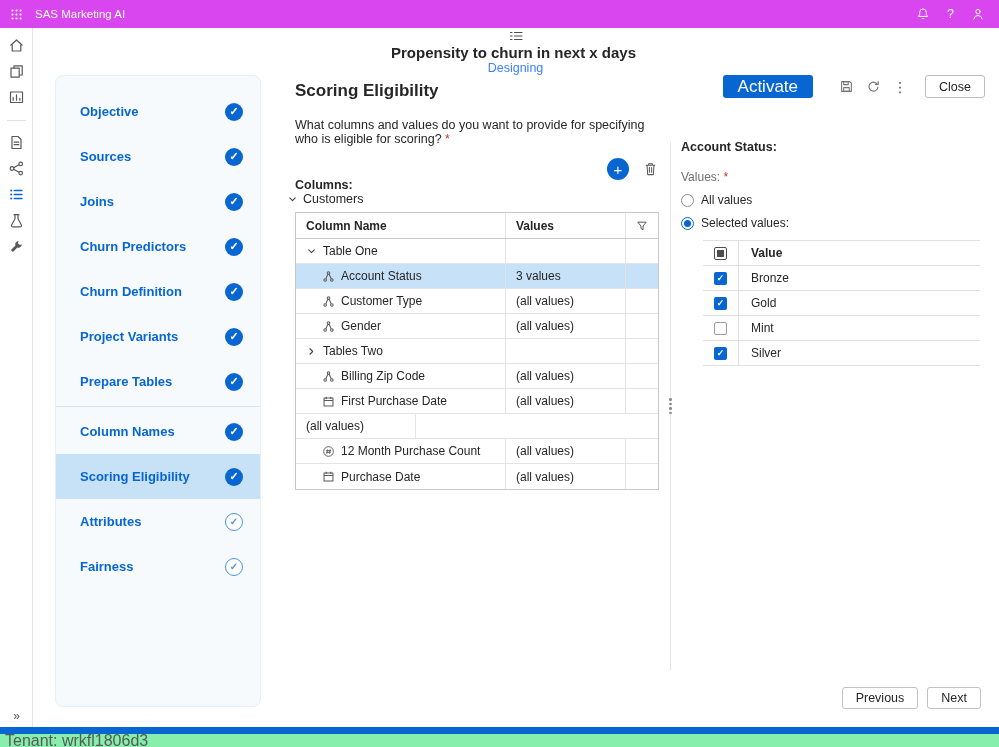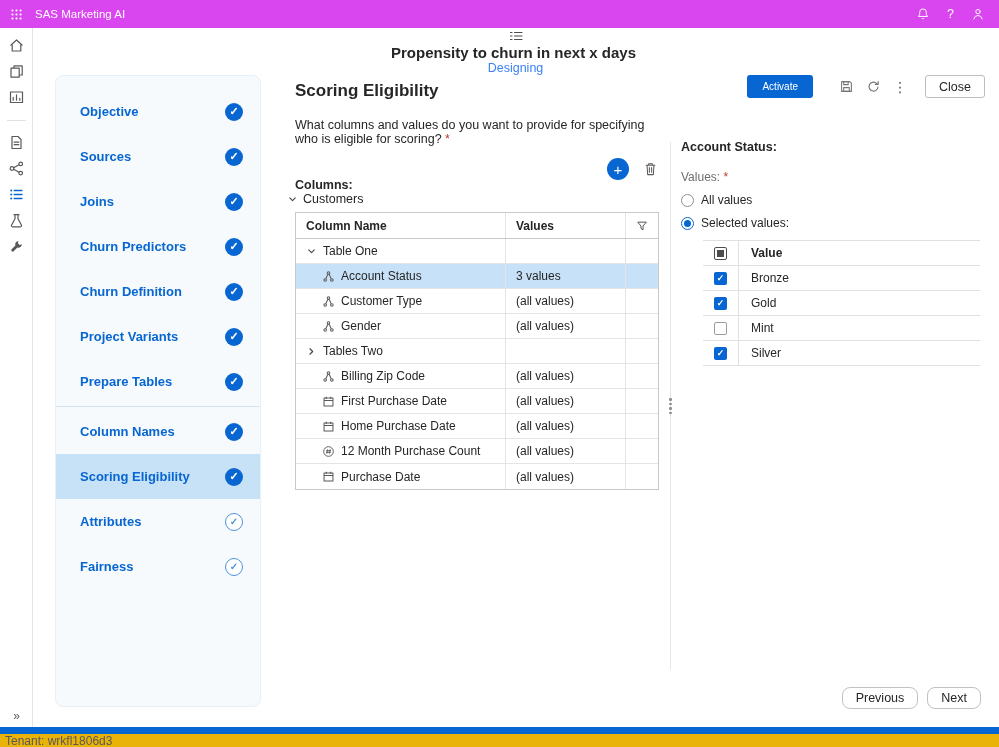--- a/index.html
+++ b/index.html
@@ -13,21 +13,21 @@
   .app-title { color:#fff; font-size:11.5px; }
   .topbar-right { display:flex; align-items:center; gap:17px; color:#fff; }
   .help-glyph { font-size:12.5px; color:#fff; }
   .icon-btn { background:none; border:none; padding:0; display:flex; align-items:center; justify-content:center; cursor:pointer; }
 
   
   .toolbar { position:absolute; top:28px; left:34px; right:0; height:38px; background:#fff; display:flex; align-items:center; padding:0 14px 0 12px;flex-direction:column; }
   .project-title { font-size:15px; font-weight:700; color:#262626; margin:0 16px 0 12px; }
   .status-text { font-size:12.5px; color:#3b82f6; }
   .toolbar-right { margin-left:auto; display:flex; align-items:center; gap:12px; }
-  .activate-btn { background:#0766d1; color:#fff; border:none; border-radius:3px; height:23px; padding:0 15px; font-size:10px; font-family:inherit; cursor:pointer; margin-right:14px; }
+  .activate-btn { background:#0766d1; color:#fff; border:none; border-radius:3px; height:23px; padding:0 15px; font-size:17px; font-family:inherit; cursor:pointer; margin-right:14px; }
   .close-btn { background:#fff; border:1px solid #bdbdbd; border-radius:3px; height:23px; padding:0 13px; font-size:12.5px; font-family:inherit; color:#262626; cursor:pointer; margin-left:6px; }
   .kebab { font-size:14px; color:#4d4d4d; width:14px; text-align:center; }
   .tool-icon { color:#737373; }
 
   
   .rail { position:absolute; top:28px; left:0; width:33px; height:699px; background:#fff; border-right:1px solid #e4e4e4; display:flex; flex-direction:column; align-items:center; padding-top:9px; }
   .rail .icon-btn { margin-bottom:9px; color:#595959; width:17px; height:17px; }
   .rail .icon-btn.active { color:#0766d1; }
   .rail-divider { width:19px; height:1px; background:#e0e0e0; margin:5px 0 13px; }
   .rail-expand { position:absolute; bottom:3px; left:0; width:33px; text-align:center; font-size:12px; color:#595959; background:none; border:none; cursor:pointer; }
@@ -89,23 +89,23 @@
   .val-value-cell { display:flex; align-items:center; padding-left:12px; }
   .checkbox { width:13px; height:13px; border-radius:2px; display:flex; align-items:center; justify-content:center; cursor:pointer; }
   .checkbox.checked { background:#0766d1; }
   .checkbox.checked::after { content:"\2713"; color:#fff; font-size:9px; font-weight:700; }
   .checkbox.unchecked { background:#fff; border:1px solid #9c9c9c; }
   .checkbox.indeterminate { background:#fff; border:1px solid #4d4d4d; }
   .checkbox.indeterminate::after { content:""; width:7px; height:7px; background:#4d4d4d; }
 
   
   .nav-btns { position:absolute; right:18px; top:687px; display:flex; gap:9px; }
-  .nav-btn { background:#fff; border:1px solid #c2c2c2; border-radius:8px; height:22px; padding:0 13px; font-size:12.5px; font-family:inherit; color:#262626; cursor:pointer; }
+  .nav-btn { background:#fff; border:1px solid #c2c2c2; border-radius:3px; height:22px; padding:0 13px; font-size:12.5px; font-family:inherit; color:#262626; cursor:pointer; }
   .bottom-strip { position:absolute; left:0; top:727px; width:100%; height:7px; background:#0766d1; }
-  .tenant-bar { position:absolute; left:0; top:734px; width:100%; height:13px; background:#eab308; display:flex; align-items:center; padding-left:5px; font-size:12px; color:#595959; }
+  .tenant-bar { position:absolute; left:0; top:734px; width:100%; height:13px; background:#86efac; display:flex; align-items:center; padding-left:5px; font-size:16px; color:#595959; }
 
   svg { display:block; }
 </style>
 </head>
 <body>
 
 <div class="app">
 
   <header class="topbar">
     <div class="topbar-left">
@@ -406,27 +406,20 @@
             </svg>
           <span>First Purchase Date</span>
         </div>
         <div class="cell-values">
             <span>(all values)</span>
           </div>
         <div class="cell-filter"></div>
       </div>
 
       <div class="tbl-row leaf">
-        <div class="cell-name">
-          <svg class="col-icon" width="13" height="13" viewBox="0 0 14 14" fill="none" stroke="currentColor" stroke-width="1.1" stroke-linejoin="round">
-              <rect x="2.2" y="3.2" width="9.6" height="8.6"></rect>
-              <path d="M2.2 6h9.6M4.6 2v2.2M9.4 2v2.2"></path>
-            </svg>
-          <span>Home Purchase Date</span>
-        </div>
         <div class="cell-values">
             <span>(all values)</span>
           </div>
         <div class="cell-filter"></div>
       </div>
 
       <div class="tbl-row leaf">
         <div class="cell-name">
           <svg class="col-icon" width="13" height="13" viewBox="0 0 14 14" fill="none" stroke="currentColor" stroke-width="1">
               <circle cx="7" cy="7" r="5.2"></circle>

